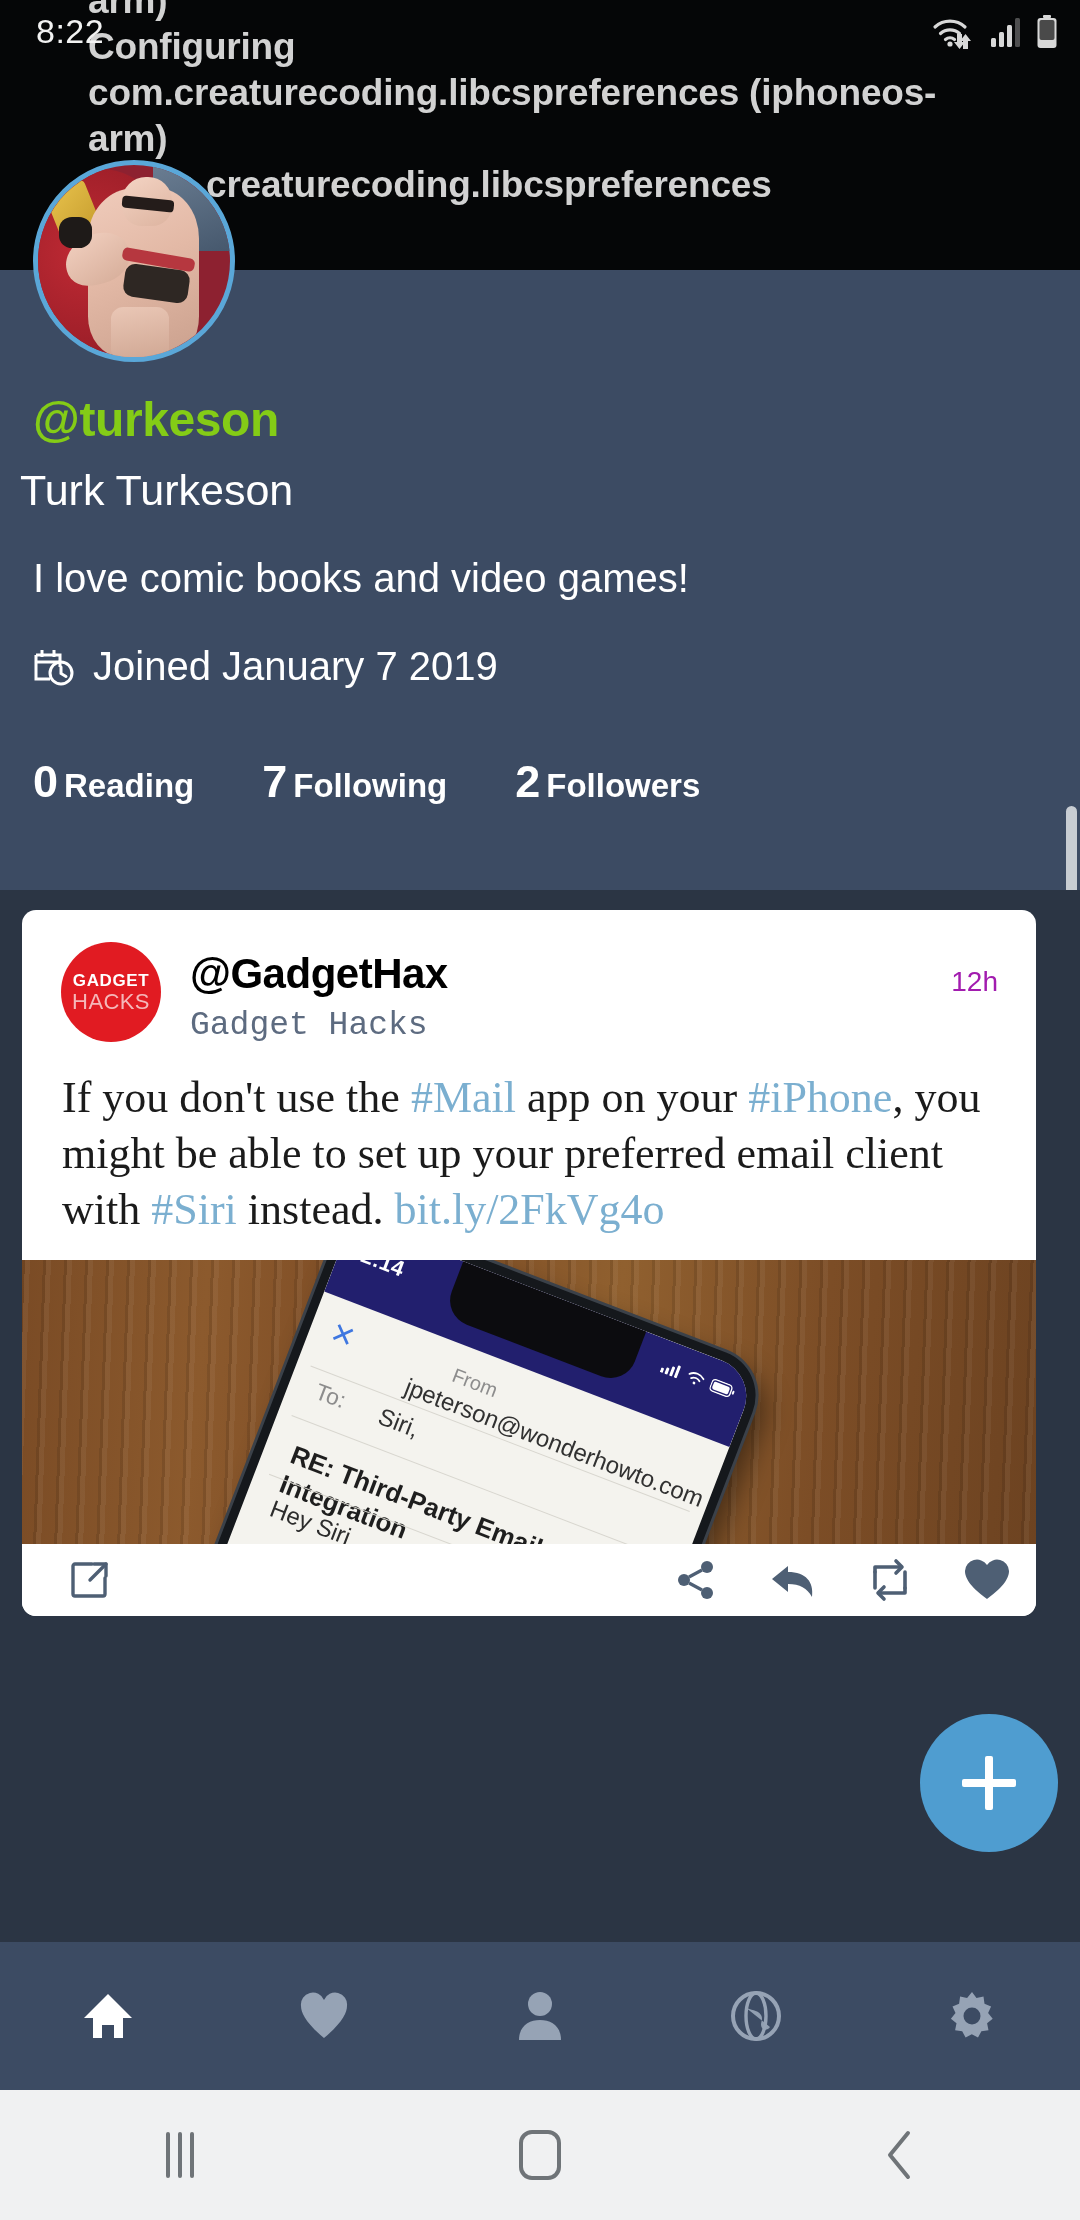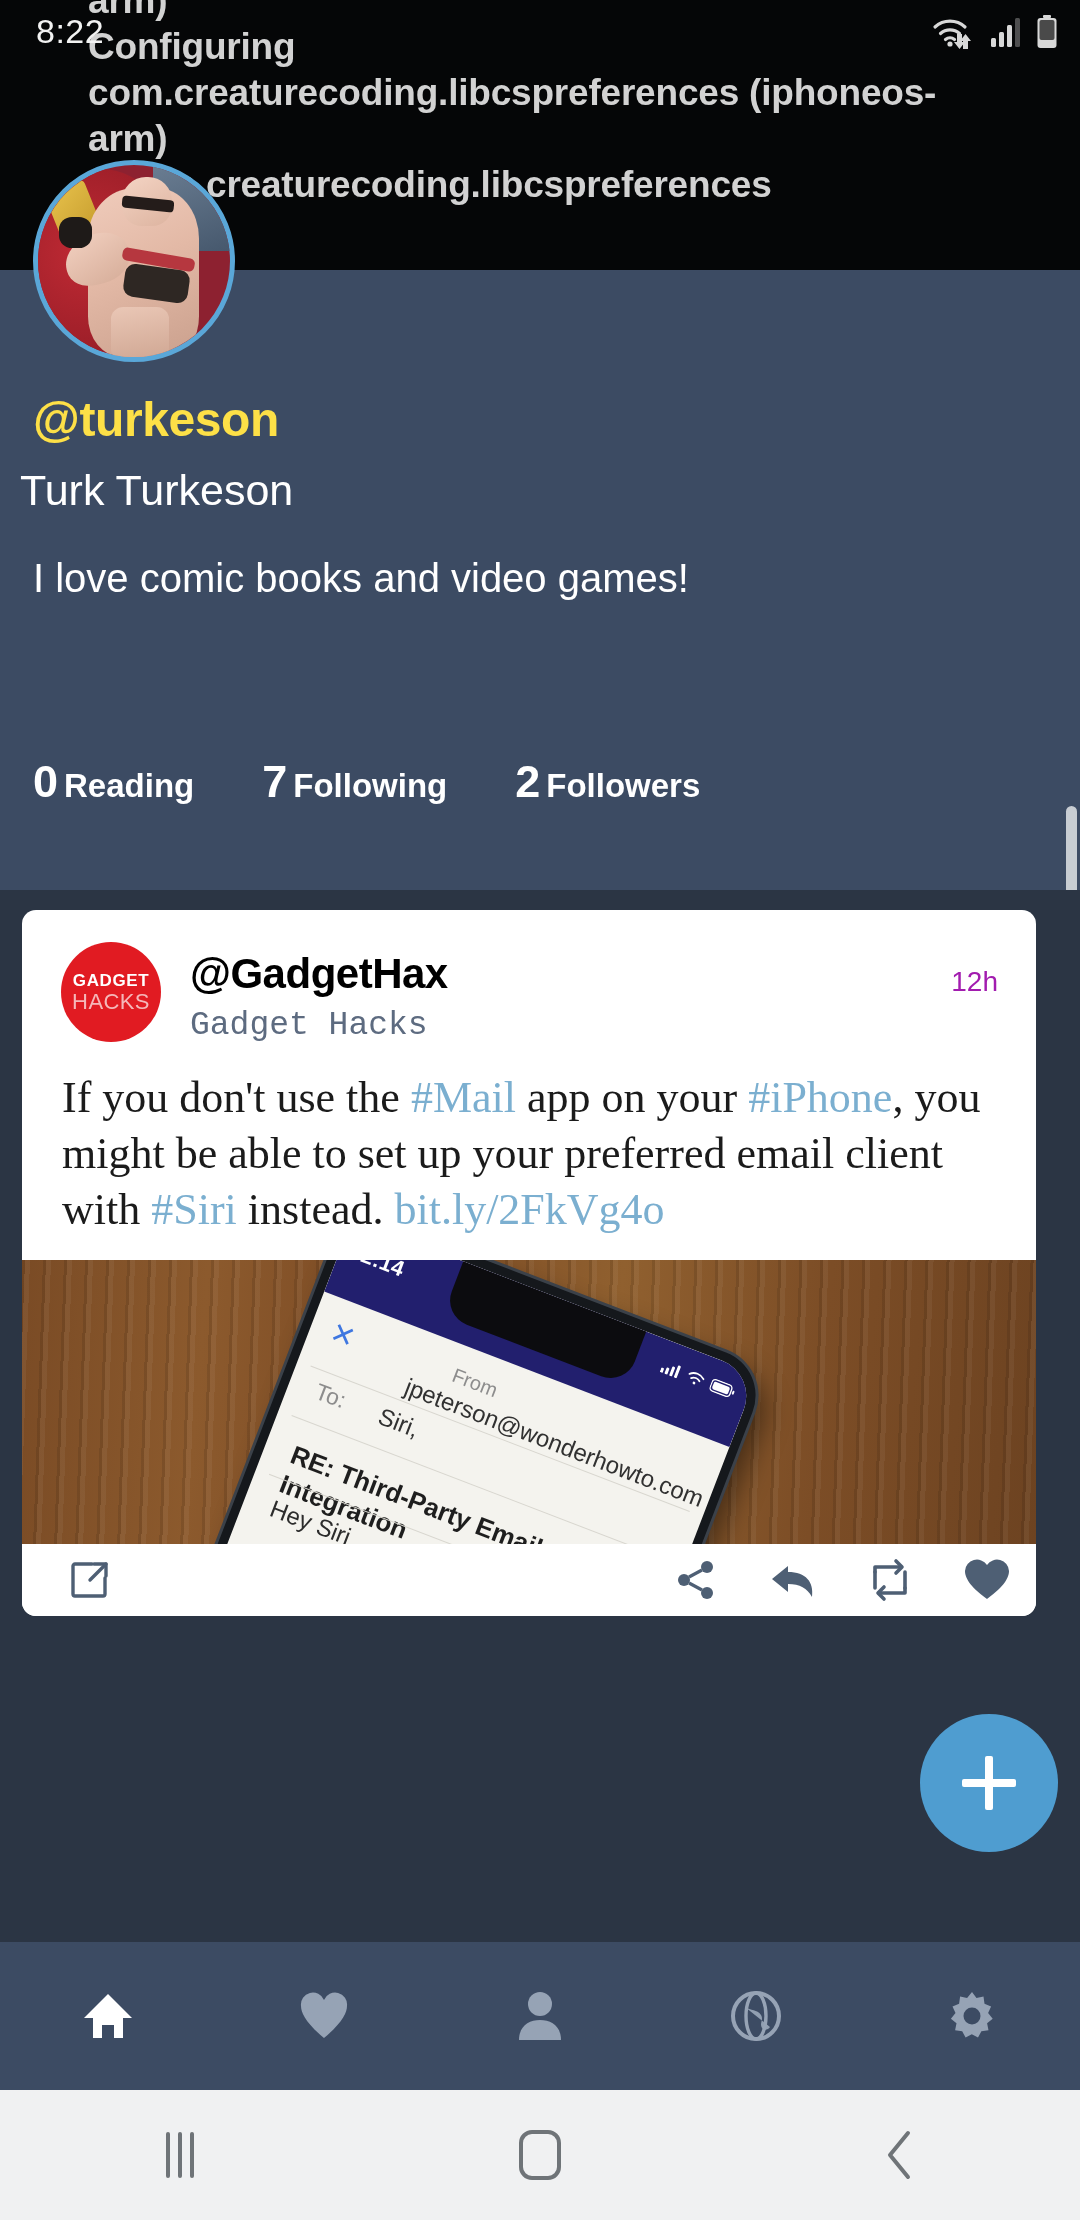--- a/index.html
+++ b/index.html
@@ -91,21 +91,21 @@
     position:absolute; left:11%; top:27%; width:17%; height:16%;
     background:#1e1a18; border-radius:40%;
   }
   #avatar .av-leg{
     position:absolute; left:38%; top:74%; width:30%; height:28%;
     background:linear-gradient(170deg,#eac7b6,#cfa692); border-radius:22%;
   }
 
   #username{
     position:absolute; left:33px; top:122px;
-    font-size:48px; font-weight:bold; color:#fde047; letter-spacing:-.4px;
+    font-size:48px; font-weight:bold; color:#84cc16; letter-spacing:-.4px;
   }
   #displayname{
     position:absolute; left:20px; top:196px;
     font-size:43px; color:#ffffff; font-weight:normal;
   }
   #bio{
     position:absolute; left:33px; top:286px;
     font-size:40px; color:#ffffff;
   }
   #joined-row{
@@ -337,20 +337,32 @@
       <div class="av-stripe"></div>
       <div class="av-dark"></div>
       <div class="av-leg"></div>
     </div>
   </div>
 
   <div id="username">@turkeson</div>
   <div id="displayname">Turk Turkeson</div>
   <div id="bio">I love comic books and video games!</div>
 
+  <div id="joined-row">
+    <svg width="42" height="42" viewBox="0 0 42 42">
+      <g fill="none" stroke="#ffffff" stroke-width="3">
+        <path d="M3 9 h24 v12 M3 9 v24 h14"></path>
+        <path d="M3 16 h24"></path>
+        <path d="M9 4 v7 M21 4 v7"></path>
+        <circle cx="28" cy="27" r="11"></circle>
+        <path d="M28 21 v6.5 l5 3" stroke-linecap="round"></path>
+      </g>
+    </svg>
+    <span id="joined-text">Joined January 7 2019</span>
+  </div>
 
   <div id="stats-row">
     <div class="stat">
       <span class="stat-num">0</span>
       <span class="stat-lbl">Reading</span>
     </div>
     <div class="stat">
       <span class="stat-num">7</span>
       <span class="stat-lbl">Following</span>
     </div>

